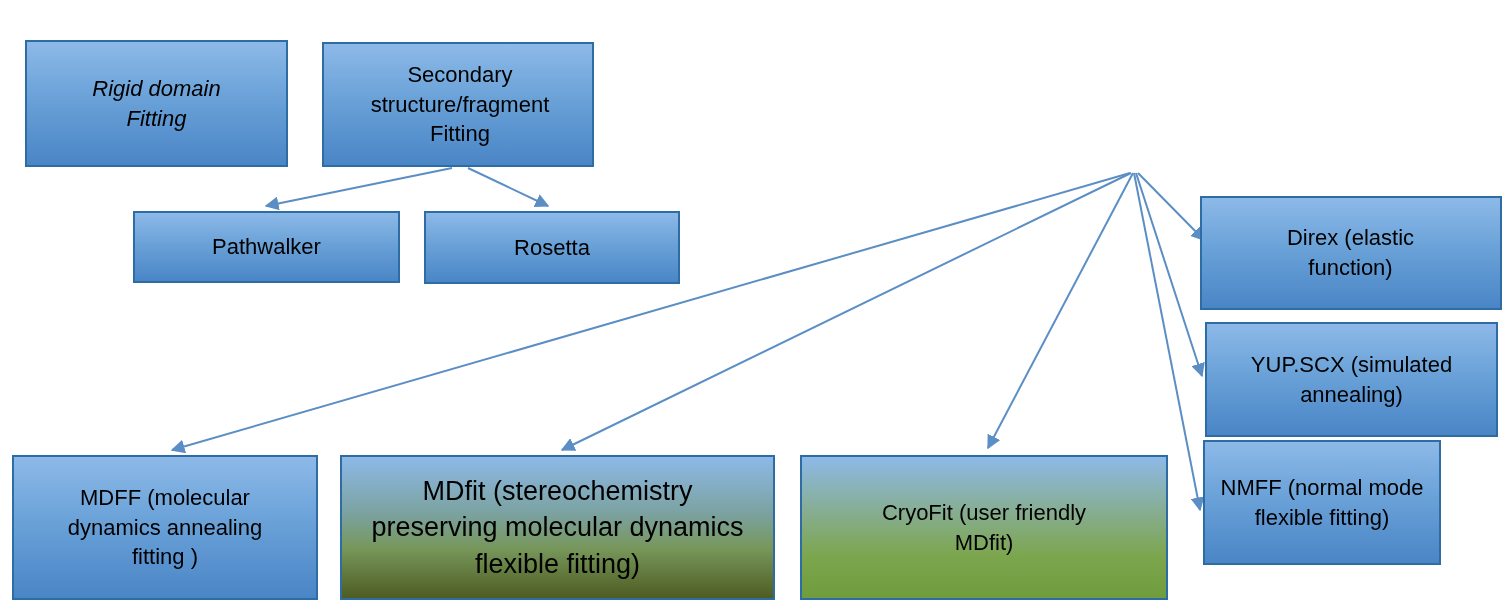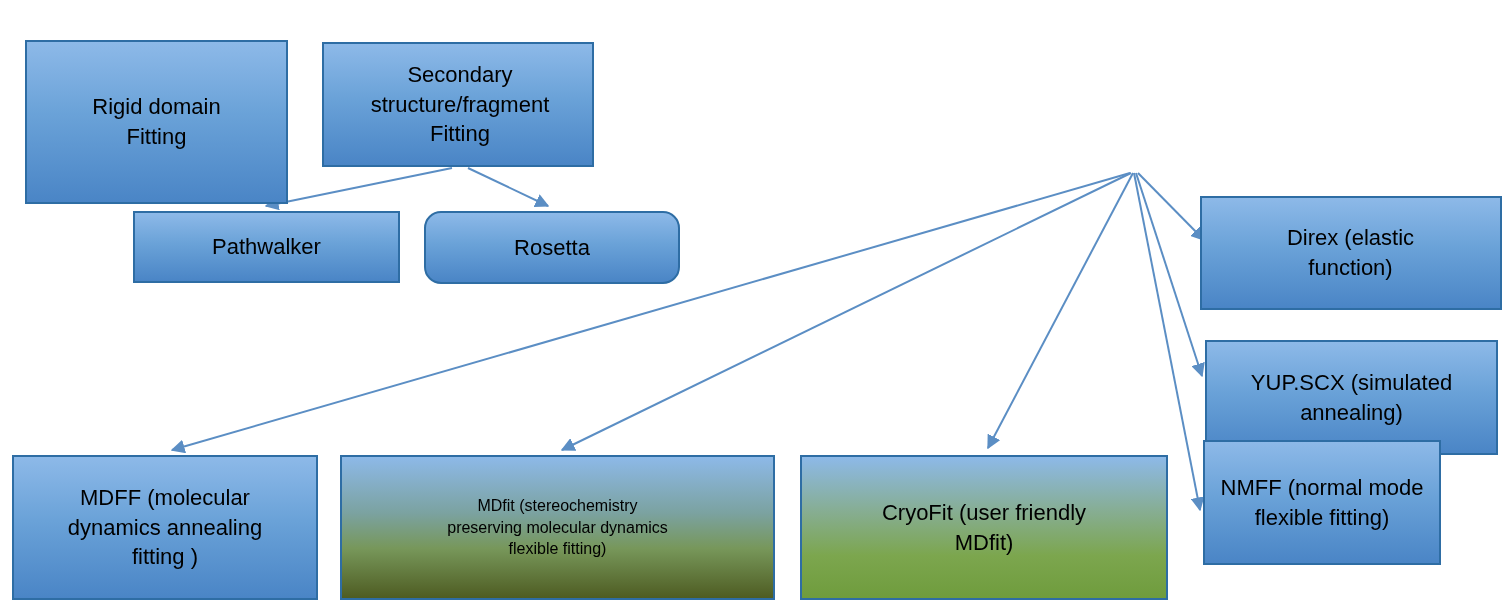--- a/index.html
+++ b/index.html
@@ -30,30 +30,30 @@
     white-space: pre-line;
     padding: 4px 8px;
   }
   .node.green-fade {
     background: linear-gradient(to bottom, #8db9e8 0%, #7ba2a0 40%, #77975a 65%, #4e5c22 100%);
   }
   .node.green-fade-light {
     background: linear-gradient(to bottom, #8db9e8 0%, #86ad8f 40%, #7ca64e 70%, #6f9c3d 100%);
   }
   
-  #box-rigid     { left: 25px;   top: 40px;  width: 263px; height: 164px; }
+  #box-rigid     { left: 25px;   top: 40px;  width: 263px; height: 127px; font-style: italic; }
   #box-secondary { left: 322px;  top: 42px;  width: 272px; height: 125px; padding-left: 12px; }
   #box-flexible  { left: 803px;  top: 33px;  width: 665px; height: 139px; }
   #box-pathwalker{ left: 133px;  top: 211px; width: 267px; height: 72px; text-align: center;  }
-  #box-rosetta   { left: 424px;  top: 211px; width: 256px; height: 73px; border-radius: 17px;  }
+  #box-rosetta   { left: 424px;  top: 211px; width: 256px; height: 73px;  }
   #box-direx     { left: 1200px; top: 196px; width: 302px; height: 114px; padding-left: 7px; }
-  #box-yupscx    { left: 1205px; top: 322px; width: 293px; height: 115px; margin-top: 18px; }
+  #box-yupscx    { left: 1205px; top: 322px; width: 293px; height: 115px; }
   #box-nmff      { left: 1203px; top: 440px; width: 238px; height: 125px; }
   #box-mdff      { left: 12px;   top: 455px; width: 306px; height: 145px; }
-  #box-mdfit     { left: 340px;  top: 455px; width: 435px; height: 145px; font-size: 16px; }
+  #box-mdfit     { left: 340px;  top: 455px; width: 435px; height: 145px; font-size: 27px; }
   #box-cryofit   { left: 800px;  top: 455px; width: 368px; height: 145px; }
 
   #arrow-layer {
     position: absolute;
     left: 0; top: 0;
     width: 1512px;
     height: 610px;
     pointer-events: none;
   }
   #arrow-layer line {

